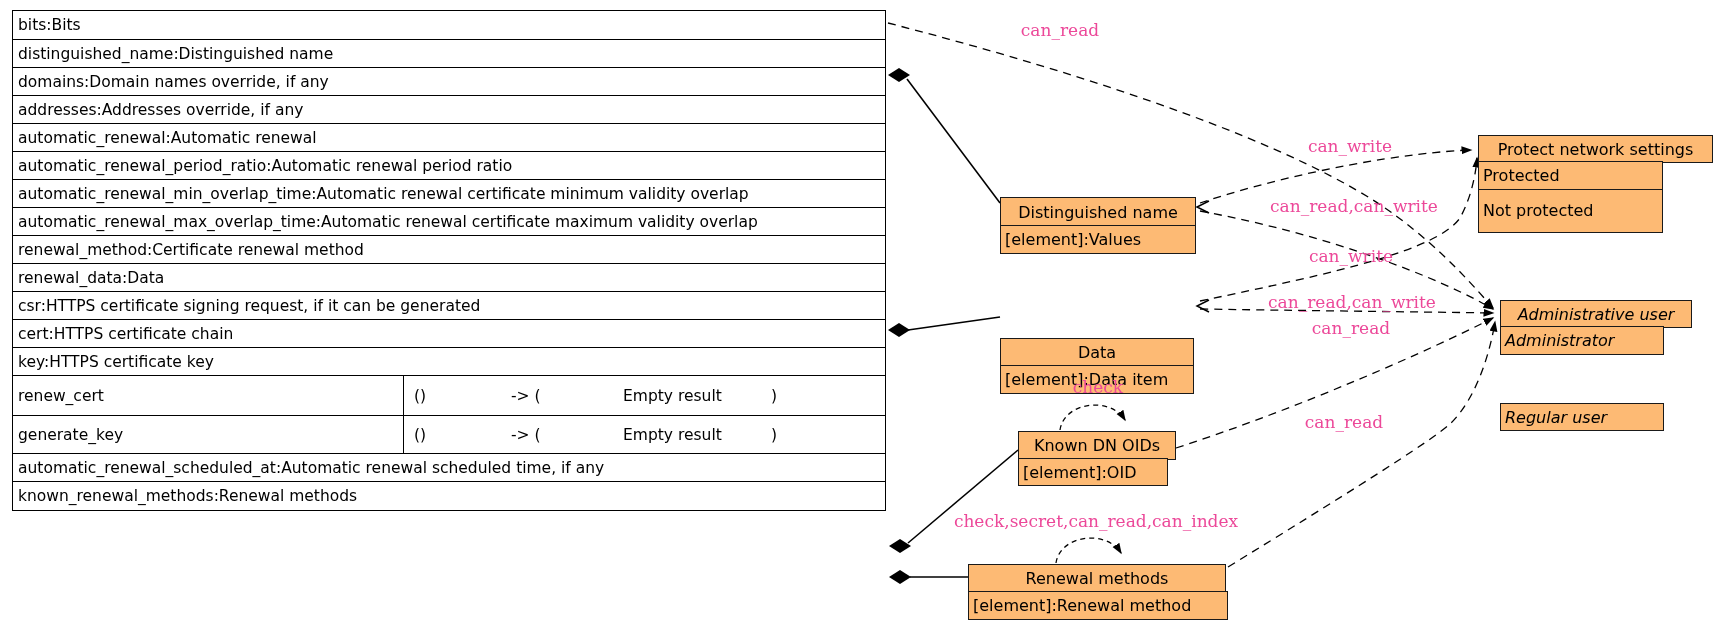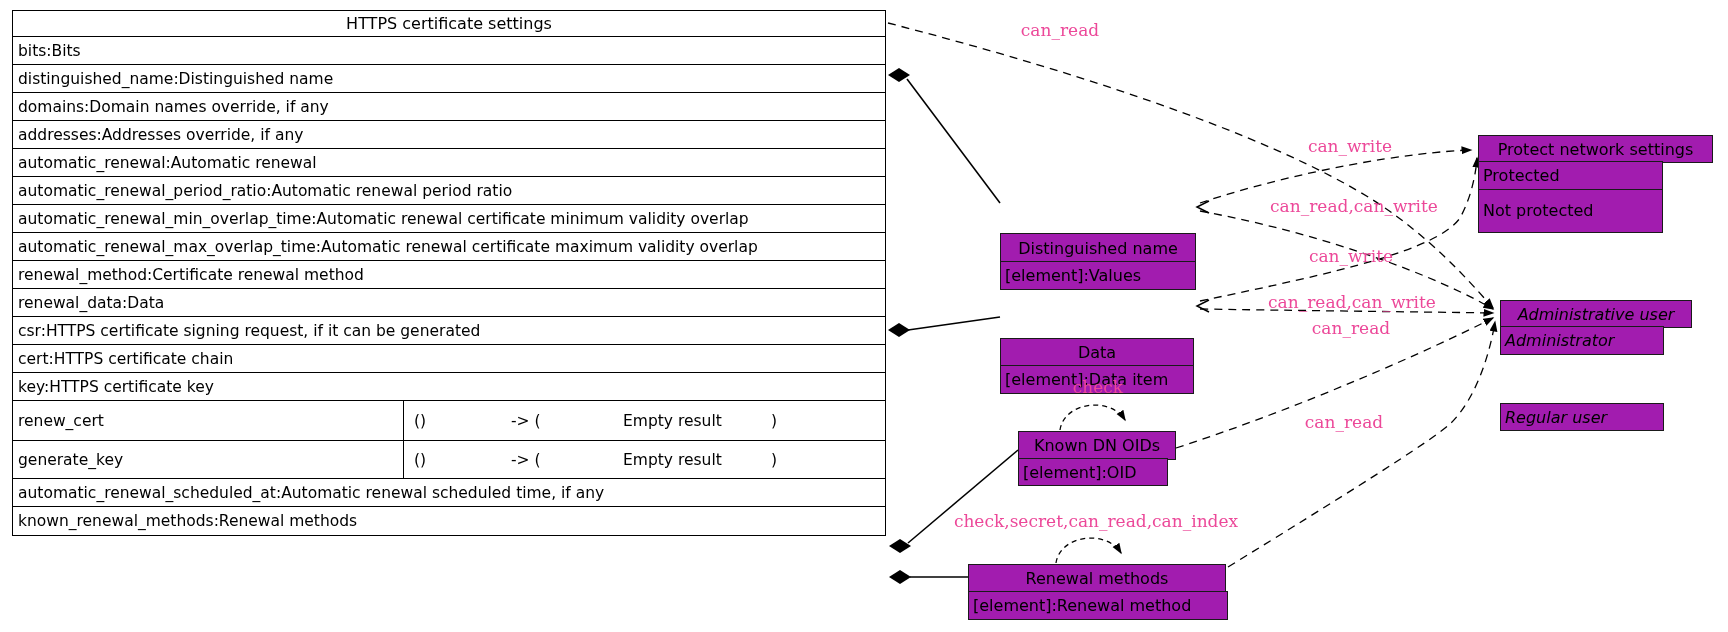--- a/index.html
+++ b/index.html
@@ -29,21 +29,21 @@
   }
   .fn-rest{position:relative;flex:1;height:100%;}
   .fn-cell{position:absolute;top:50%;transform:translateY(-50%);white-space:nowrap;}
   .fn-args{left:10px;}
   .fn-arrow{left:107px;}
   .fn-result{left:219px;}
   .fn-close{left:367px;}
   
   .node{position:absolute;box-sizing:border-box;}
   .nbox{
-    box-sizing:border-box;border:1.6px solid #1a1a1a;background:#a21caf;
+    box-sizing:border-box;border:1.6px solid #1a1a1a;background:#fdba74;
     display:flex;align-items:center;font-size:16px;white-space:nowrap;
   }
   .nhead{justify-content:center;}
   .nrow{justify-content:flex-start;padding-left:4px;margin-top:-1.6px;}
   .enum .nrow{justify-content:flex-start;padding-left:4px;}
   
   .edge-label{
     position:absolute;transform:translateX(-50%);
     font-family:"DejaVu Serif","Liberation Serif",serif;
     font-size:17px;white-space:nowrap;color:#ec4899;
@@ -89,21 +89,20 @@
       <path d="M 1056 563 C 1060 535, 1106 529, 1121 553" marker-end="url(#arr)"></path>
     </g>
 
     <g stroke="#000" stroke-width="1.5" fill="none">
       <path d="M 1209 201 L 1197 207 L 1209 213"></path>
       <path d="M 1209 300 L 1197 306 L 1209 312"></path>
     </g>
   </svg>
 
   <div id="main-table">
-    <div class="t-row title-row">HTTPS certificate settings</div>
     <div class="t-row">bits:Bits</div>
     <div class="t-row">distinguished_name:Distinguished name</div>
     <div class="t-row">domains:Domain names override, if any</div>
     <div class="t-row">addresses:Addresses override, if any</div>
     <div class="t-row">automatic_renewal:Automatic renewal</div>
     <div class="t-row">automatic_renewal_period_ratio:Automatic renewal period ratio</div>
     <div class="t-row">automatic_renewal_min_overlap_time:Automatic renewal certificate minimum validity overlap</div>
     <div class="t-row">automatic_renewal_max_overlap_time:Automatic renewal certificate maximum validity overlap</div>
     <div class="t-row">renewal_method:Certificate renewal method</div>
     <div class="t-row">renewal_data:Data</div>
@@ -128,21 +127,21 @@
         <span class="fn-cell fn-result">Empty result</span>
         <span class="fn-cell fn-close">)</span>
       </div>
     </div>
 
     <div class="t-row">automatic_renewal_scheduled_at:Automatic renewal scheduled time, if any</div>
     <div class="t-row" style="height:29px">known_renewal_methods:Renewal methods</div>
   </div>
 
   <div class="node" style="left:1000px;top:197px;width:196px;">
-    <div class="nbox nhead" style="width:196px;height:30px;margin-top:36px;">Distinguished name</div>
+    <div class="nbox nhead" style="width:196px;height:30px;">Distinguished name</div>
     <div class="nbox nrow" style="width:196px;height:29px;">[element]:Values</div>
   </div>
 
   <div class="node" style="left:1000px;top:294px;width:194px;">
     <div class="nbox nhead" style="width:194px;height:29px;margin-top:44px;">Data</div>
     <div class="nbox nrow" style="width:194px;height:29px;">[element]:Data item</div>
   </div>
 
   <div class="node" style="left:1018px;top:431px;width:158px;">
     <div class="nbox nhead" style="width:158px;height:29px;">Known DN OIDs</div>

